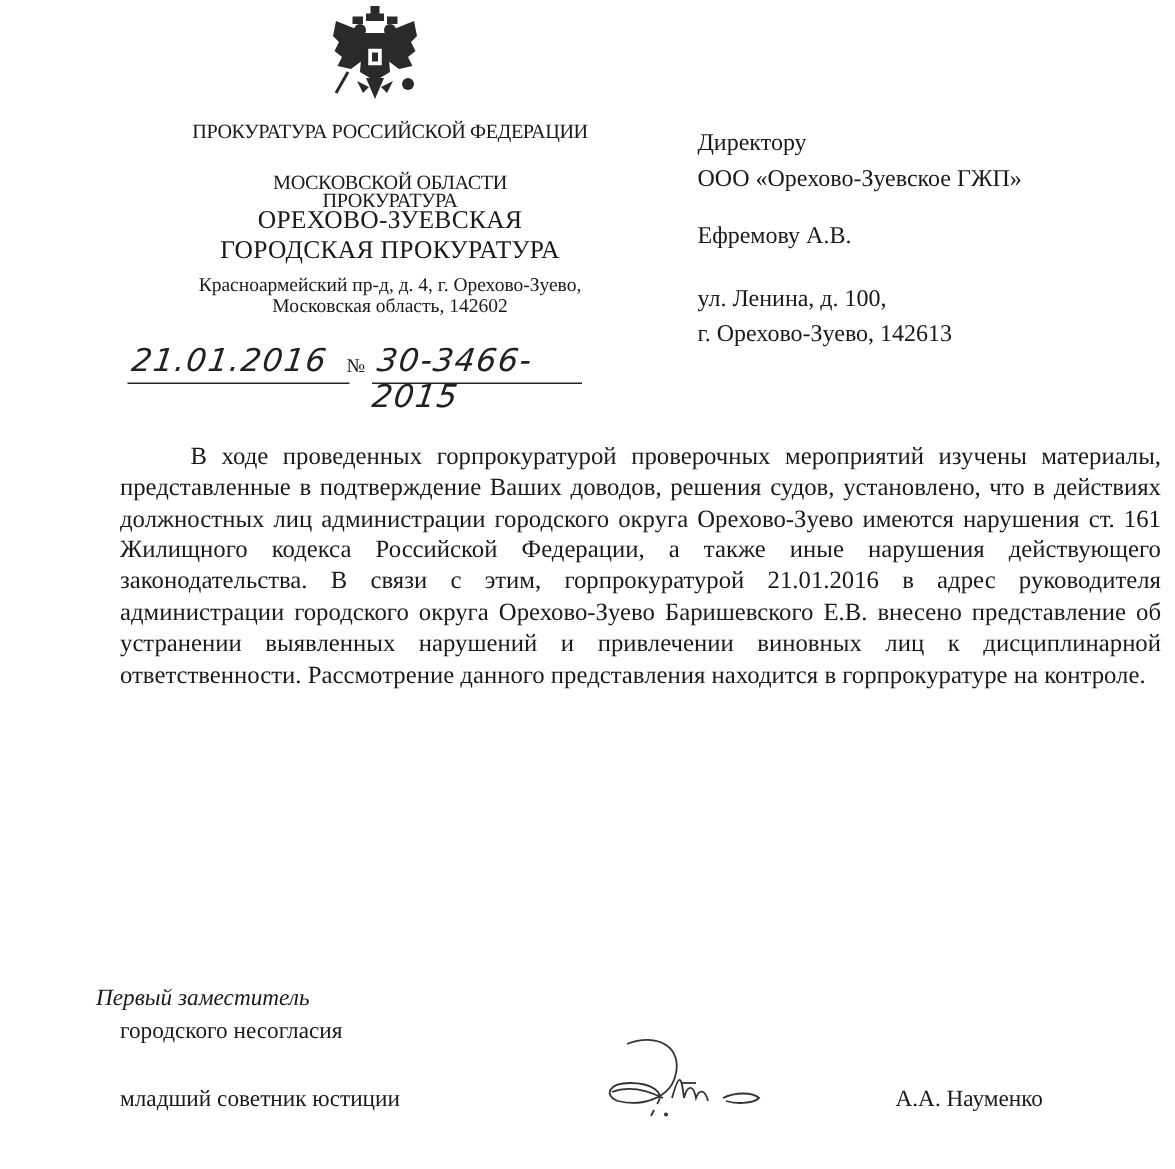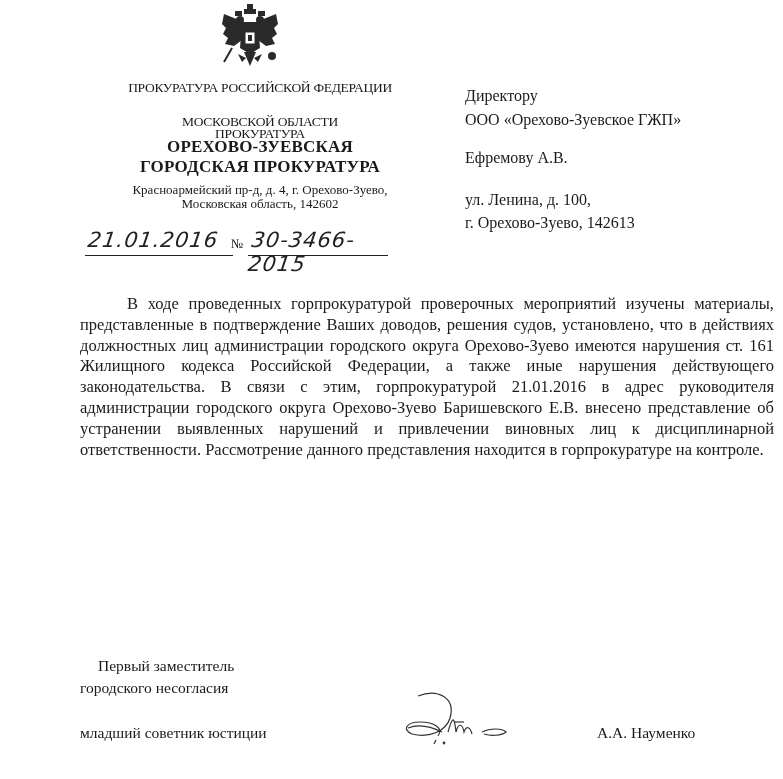--- a/index.html
+++ b/index.html
@@ -4,21 +4,21 @@
 <style>
   html, body { margin: 0; padding: 0; background: #ffffff; }
   body {
     width: 783px; height: 779px; position: relative; overflow: hidden;
     font-family: "Liberation Serif", "DejaVu Serif", serif; color: #1a1a1a;
   }
   .abs { position: absolute; }
   .emblem { left: 220px; top: 4px; width: 60px; height: 66px; }
   .hdr { left: 100px; width: 320px; text-align: center; }
   .hdr-small { font-size: 13.5px; line-height: 17px; letter-spacing: -0.3px; }
-  .hdr-bold { font-size: 17px; line-height: 21px; font-weight: bold; letter-spacing: 0.2px; }
+  .hdr-bold { font-size: 17px; line-height: 21px; font-weight: normal; letter-spacing: 0.2px; }
   .hdr-addr { font-size: 13px; line-height: 20px; }
   .regline { left: 85px; top: 228px; width: 320px; height: 30px; }
   .hand { font-family: "DejaVu Sans", sans-serif; font-style: italic; font-size: 21px;
           letter-spacing: 1px; color: #222; transform: skewX(-8deg); display: inline-block; }
   .reg-date { position: absolute; left: 3px; top: 0; }
   .reg-u1 { position: absolute; left: 0; top: 27px; width: 148px; border-top: 1px solid #222; }
   .reg-no { position: absolute; left: 146px; top: 8px; font-size: 13px; }
   .reg-num { position: absolute; left: 165px; top: 0; }
   .reg-u2 { position: absolute; left: 163px; top: 27px; width: 140px; border-top: 1px solid #222; }
   .recip { left: 465px; font-size: 16px; line-height: 24px; }
@@ -82,21 +82,21 @@
 <div class="abs recip" style="top:84px;">Директору</div>
 <div class="abs recip" style="top:108px;">ООО «Орехово-Зуевское ГЖП»</div>
 <div class="abs recip" style="top:146px;">Ефремову А.В.</div>
 <div class="abs recip" style="top:188px;">ул. Ленина, д. 100,</div>
 <div class="abs recip" style="top:211px;">г. Орехово-Зуево, 142613</div>
 
 <div class="abs body-text">
   <p>В ходе проведенных горпрокуратурой проверочных мероприятий изучены материалы, представленные в подтверждение Ваших доводов, решения судов, установлено, что в действиях должностных лиц администрации городского округа Орехово-Зуево имеются нарушения ст. 161 Жилищного кодекса Российской Федерации, а также иные нарушения действующего законодательства. В связи с этим, горпрокуратурой 21.01.2016 в адрес руководителя администрации городского округа Орехово-Зуево Баришевского Е.В. внесено представление об устранении выявленных нарушений и привлечении виновных лиц к дисциплинарной ответственности. Рассмотрение данного представления находится в горпрокуратуре на контроле.</p>
 </div>
 
-<div class="abs sig" style="left:98px; top:655px;">Первый заместитель</div>
+<div class="abs sig" style="left:64px; top:655px;font-style:italic;">Первый заместитель</div>
 <div class="abs sig" style="left:80px; top:677px;">городского несогласия</div>
 <div class="abs sig" style="left:80px; top:722px;">младший советник юстиции</div>
 
 <div class="abs signature">
   <svg width="130" height="60" viewBox="0 0 130 60" fill="none" stroke="#333" stroke-width="1.2">
     <path d="M20 8 C40 0, 58 10, 52 30 C48 44, 30 50, 14 46 C4 42, 8 34, 22 34 C36 34, 46 40, 40 48"></path>
     <path d="M10 40 C20 36, 32 38, 44 44"></path>
     <path d="M50 44 C54 30, 56 26, 58 44 C60 36, 64 34, 66 44 C68 38, 72 38, 74 46"></path>
     <path d="M56 34 L66 34"></path>
     <path d="M84 44 C92 40, 104 40, 108 44 C104 48, 92 48, 86 46"></path>

